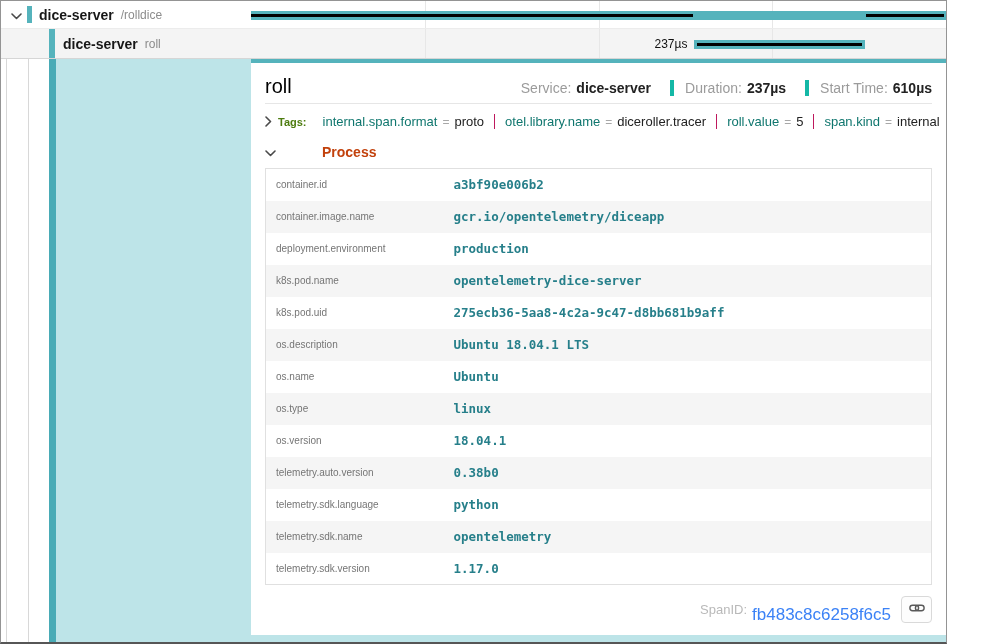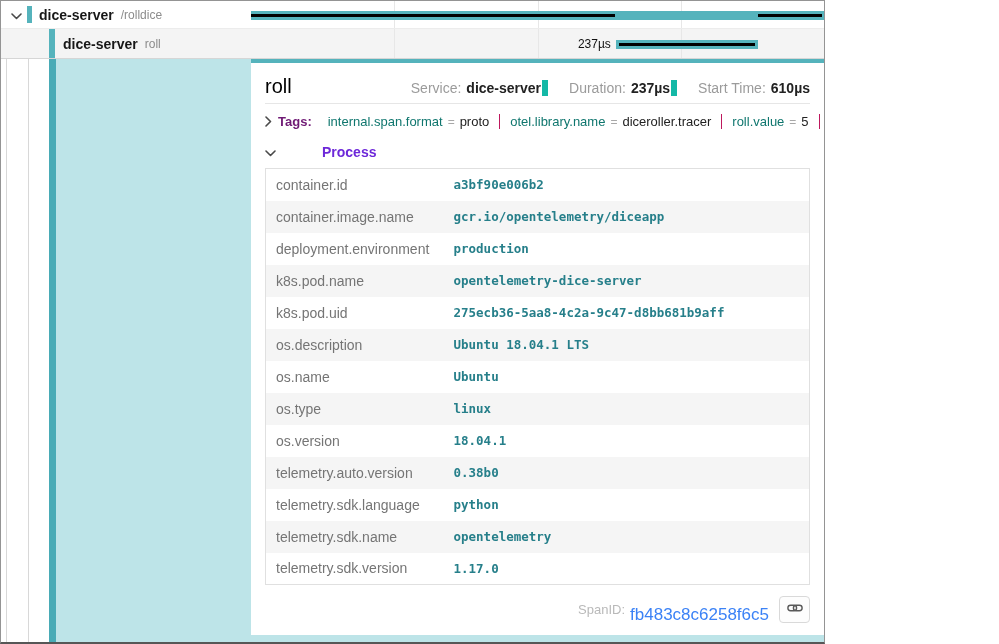--- a/index.html
+++ b/index.html
@@ -1,19 +1,19 @@
 <!DOCTYPE html>
 <html><head>
 <meta charset="utf-8">
 <style>
   * { margin:0; padding:0; box-sizing:border-box; }
   body { background:#fff; font-family:"Liberation Sans", sans-serif; }
 
   .screen {
-    width:825px; height:644px;
+    width:947px; height:644px;
     border:1px solid #949494;
     border-bottom:2px solid #565656;
     background:#fff;
     overflow:hidden;
     display:flex; flex-direction:column;
     position:relative;
   }
 
   
   .span-row { display:flex; width:100%; }
@@ -57,42 +57,42 @@
     flex:1; margin-bottom:7px; background:#fff;
     border-top:4px solid #55b3bc;
     display:flex; flex-direction:column; min-height:0;
     padding:0 14px;
   }
 
   .detail-header { display:flex; justify-content:space-between; align-items:baseline; padding-top:12px; height:46px; }
   .detail-title { font-size:20px; color:#000; font-weight:400; }
   .header-meta { display:flex; align-items:baseline; }
   .meta-seg { display:flex; align-items:baseline;text-align:center; }
-  .meta-seg + .meta-seg { border-left:6px solid #14b8a6; margin-left:1px; padding-left:21px; }
+  .meta-seg + .meta-seg { border-left:4px solid #14b8a6; margin-left:19px; padding-left:11px; }
   .meta-label { color:#9b9b9b; font-size:14px; margin-right:5px; }
   .meta-value { color:#222; font-size:14px; font-weight:bold; }
 
   .divider-hr { border:none; border-top:1px solid #e6e6e6; }
 
   .tags-row { display:flex; align-items:center; margin-top:7px; height:26px; }
   .tags-toggle { display:flex; align-items:center; cursor:pointer; }
-  .tags-label { font-weight:bold; font-size:13px; color:#701a75; margin:0 6px 0 6px; }
+  .tags-label { font-weight:bold; font-size:11px; color:#4d7c0f; margin:0 6px 0 6px; }
   .tag-item { display:flex; align-items:baseline; font-size:13px; padding:0 10px; }
   .tag-item + .tag-item { border-left:1px solid #be185d; }
   .tag-key { color:#0f766e; margin-right:5px; }
   .tag-eq { color:#a8a8a8; margin-right:5px; font-size:12px; }
   .tag-val { color:#222; }
 
   .process-header { display:flex; align-items:center; margin-top:10px; height:24px; cursor:pointer; }
-  .process-label { font-weight:bold; font-size:14px; color:#6d28d9; margin-left:6px;padding-left:40px; }
+  .process-label { font-weight:bold; font-size:14px; color:#c2410c; margin-left:6px;padding-left:40px; }
 
   .kv-table { width:100%; border:1px solid #e0e0e0; border-collapse:collapse; margin-top:6px; }
   .kv-table td { padding:7px 10px; height:32px; vertical-align:middle; }
   .kv-table tr.alt { background:#f5f5f5; }
-  .kv-key { width:178px; color:#757575; font-size:14px; }
+  .kv-key { width:178px; color:#757575; font-size:10px; }
   .kv-val { color:#267f8a; font-family:"DejaVu Sans Mono","Liberation Mono",monospace; font-size:12.5px; font-weight:600; }
 
   .card-footer { margin-top:auto; display:flex; align-items:center; justify-content:flex-end; padding:8px 0 10px 0; }
   .spanid-label { color:#b9b9b9; font-size:13px; margin-right:5px; }
   .spanid-value { color:#3b82f6; font-size:17px;margin-top:12px; }
   .link-btn {
     margin-left:10px; width:31px; height:27px;
     border:1px solid #d9d9d9; border-radius:4px; background:#fdfdfd;
     display:flex; align-items:center; justify-content:center; cursor:pointer;
   }

